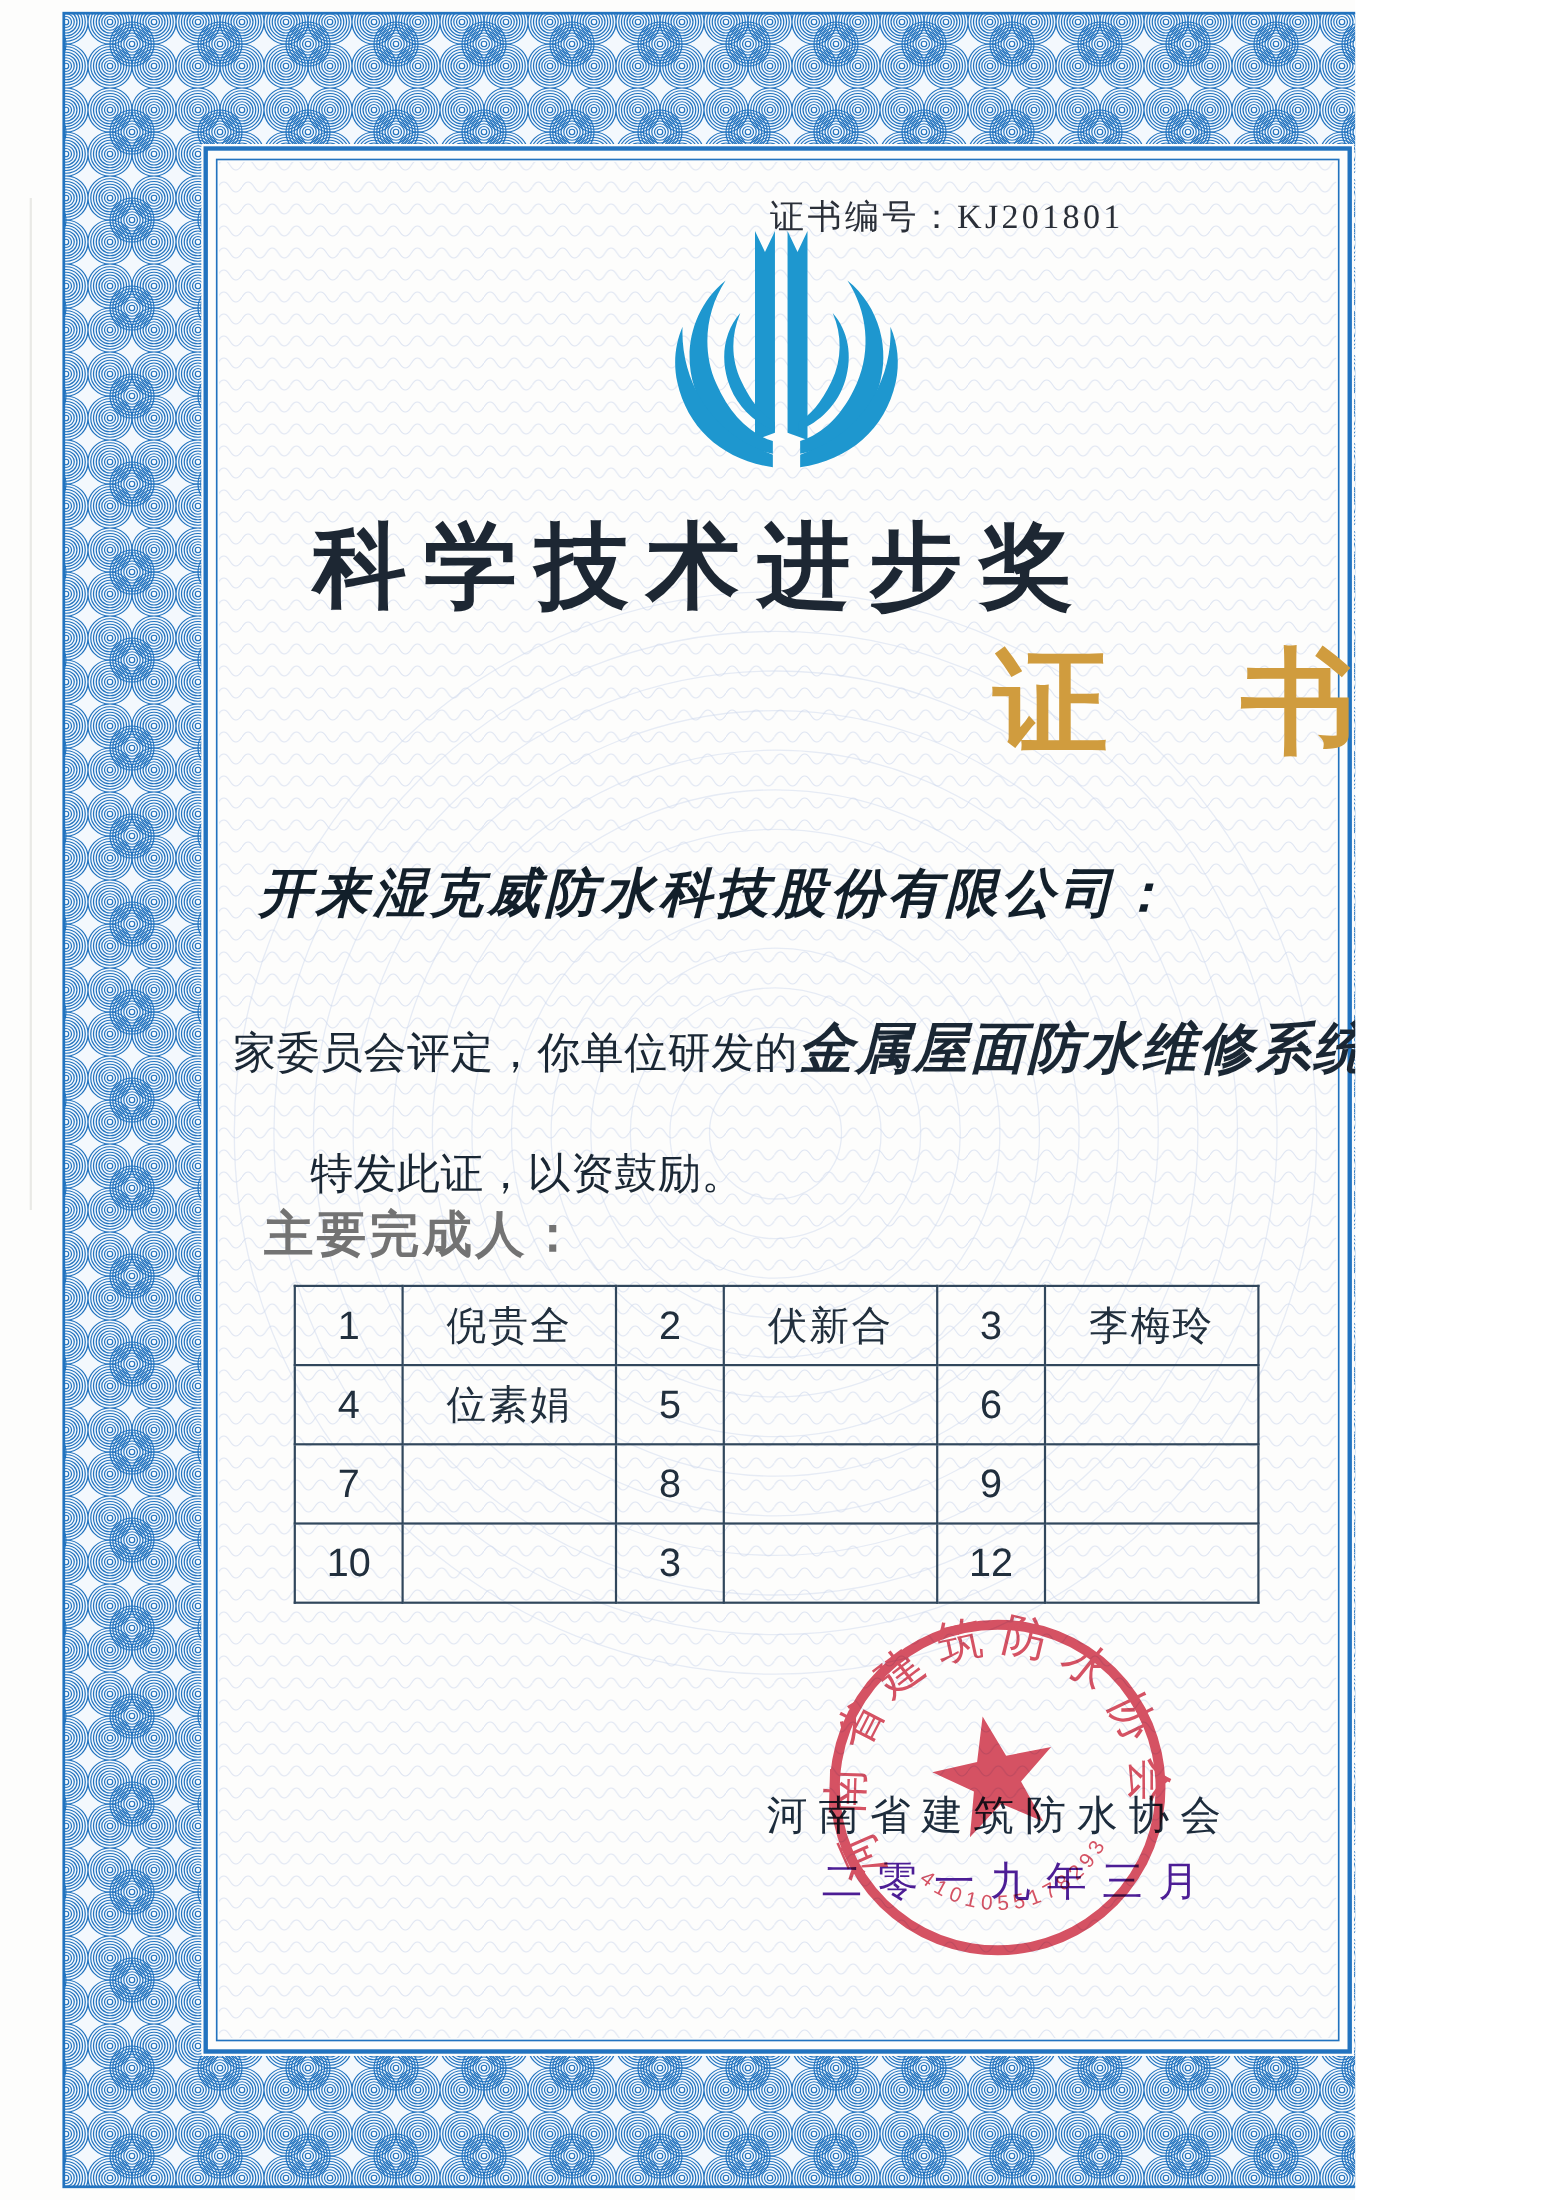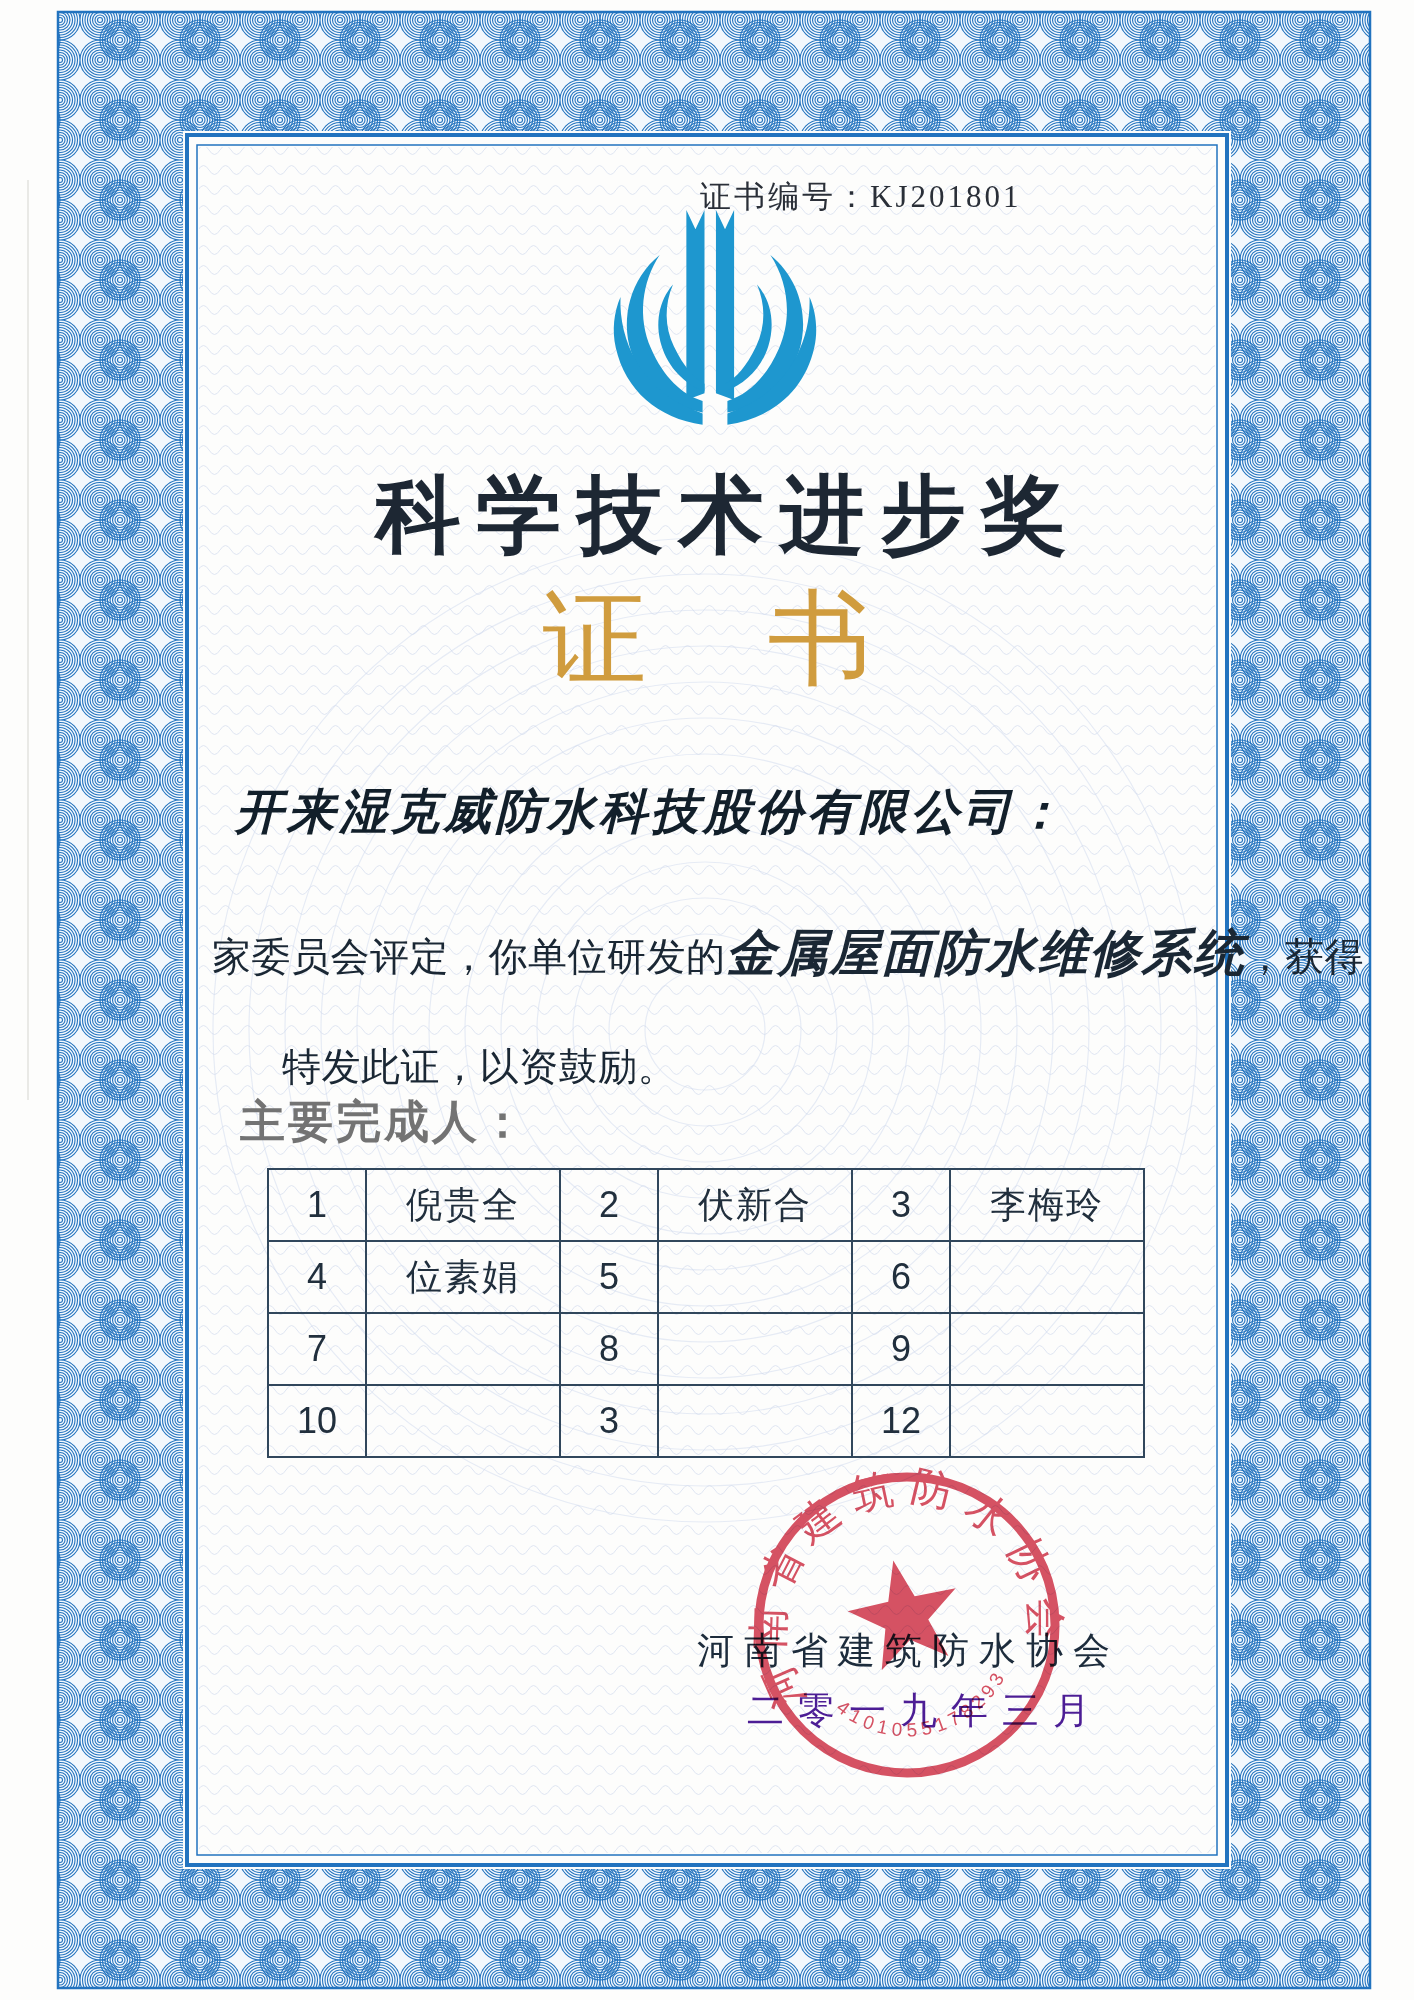--- a/index.html
+++ b/index.html
@@ -1,27 +1,27 @@
 <!DOCTYPE html>
 <html><head>
 <meta charset="utf-8">
 <style>
   html,body{margin:0;padding:0;background:#ffffff;}
-  .page{position:relative;width:1414px;height:2000px;background:#fdfdfc;overflow:hidden;
+  .page{position:relative;width:1232px;height:2000px;background:#fdfdfc;overflow:hidden;
         font-family:"Liberation Sans",sans-serif;}
   svg.frame, svg.bg{position:absolute;left:0;top:0;}
   .scan-line{position:absolute;left:27px;top:180px;width:2px;height:920px;background:#d9d9d4;opacity:.55;}
 
   .cert-no{position:absolute;left:700px;top:176px;font-family:"Liberation Serif",serif;
            font-size:31px;letter-spacing:3px;color:#2a2f38;white-space:nowrap;}
   .logo{position:absolute;left:610px;top:198px;}
   .title{position:absolute;left:0;right:0;top:458px;margin:0;text-align:center;
          font-size:85px;font-weight:800;letter-spacing:16px;color:#1d2733;white-space:nowrap;padding-left:44px;}
-  .cert-word{position:absolute;left:0;right:0;top:570px;text-align:center;
-             font-size:104px;font-weight:400;word-spacing:92px;color:#d09c3e;white-space:nowrap;}
+  .cert-word{position:absolute;left:0;right:0;top:570px;text-align:right;
+             font-size:104px;font-weight:700;word-spacing:92px;color:#d09c3e;white-space:nowrap;}
   .callig{font-family:"DejaVu Serif","Liberation Serif",serif;font-style:italic;font-weight:bold;}
   .recipient{position:absolute;left:235px;top:780px;font-size:48px;color:#121f2a;letter-spacing:4px;white-space:nowrap;}
   .l{position:absolute;left:212px;width:1015px;margin:0;font-size:39px;color:#1a2734;
      letter-spacing:.5px;white-space:nowrap;}
   .l1{top:858px;text-indent:44px;}
   .l2{top:920px;}
   .l3{top:982px;}
   .l4{top:1040px;text-indent:70px;}
   .em{font-size:50px;letter-spacing:2px;}
   .grade{font-size:48px;margin:0 12px;}

